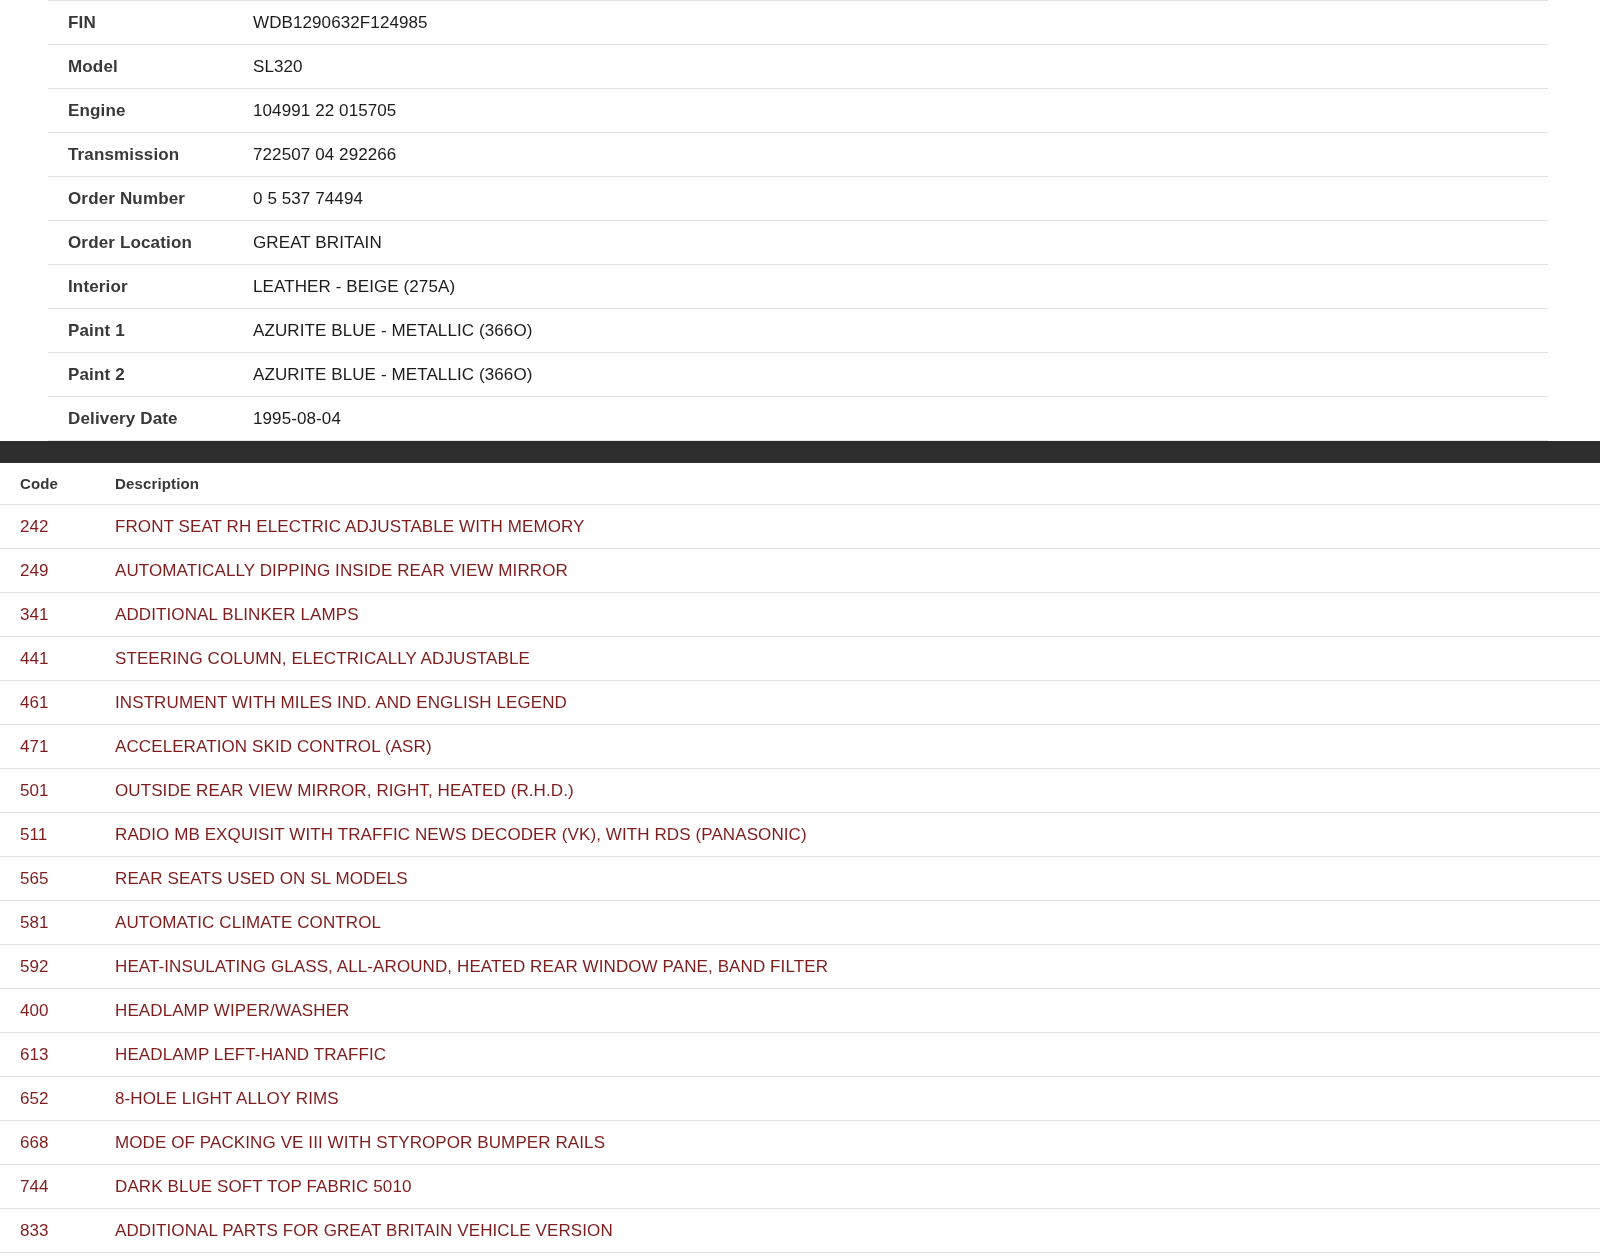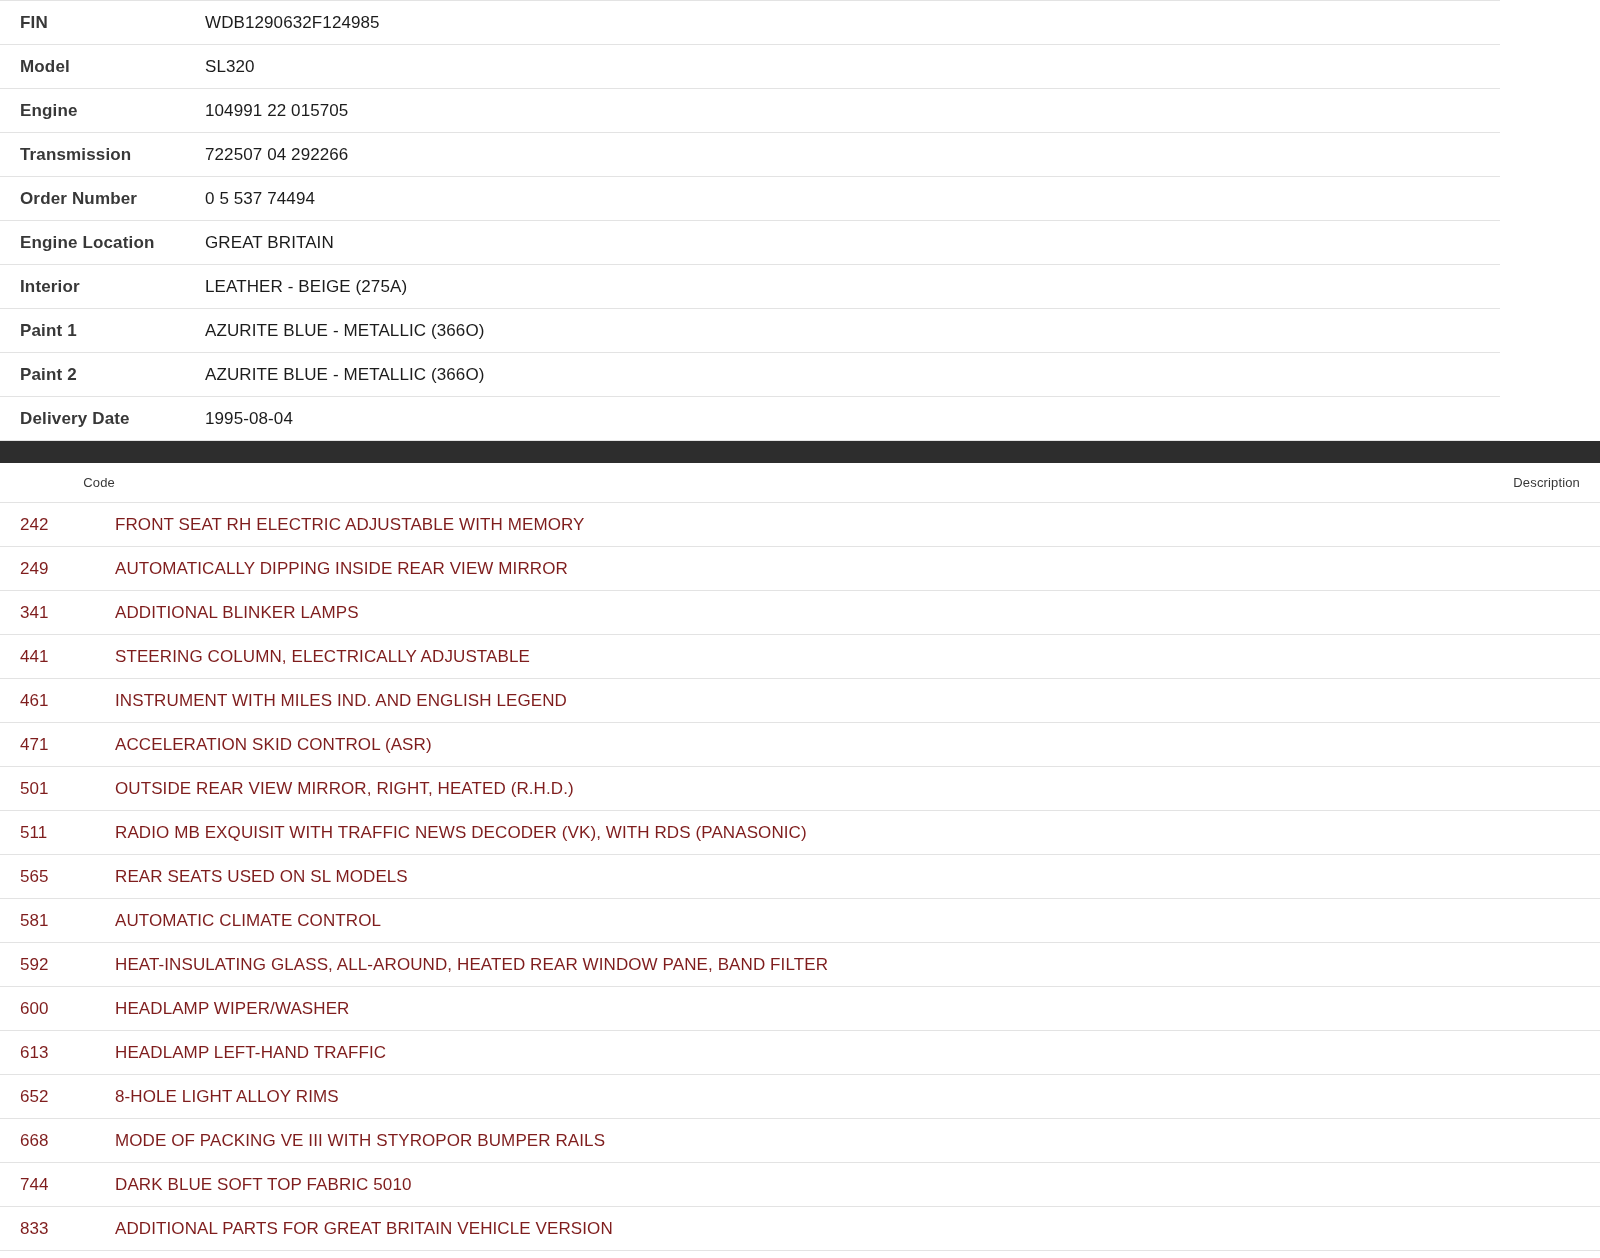--- a/index.html
+++ b/index.html
@@ -19,20 +19,21 @@
     width: 1600px;
     box-sizing: border-box;
     padding: 0 0 0 0;
   }
 
   
   .spec-table {
     width: 1500px;
     border-collapse: collapse;
     table-layout: fixed;
+    margin-left: 48px;
   }
   .spec-table tr {
     border-bottom: 1px solid #e3e3e3;
   }
   .spec-table tr:first-child {
     border-top: 1px solid #e3e3e3;
   }
   .spec-table td {
     padding: 11px 0 11px 0;
     vertical-align: top;
@@ -63,24 +64,24 @@
   
   .codes-table {
     width: 1600px;
     border-collapse: collapse;
     table-layout: fixed;
   }
   .codes-table tr {
     border-bottom: 1px solid #e3e3e3;
   }
   .codes-table th {
-    text-align: right;
+    text-align: left;
     padding: 12px 0 12px 0;
-    font-size: 13px;
-    font-weight: normal;
+    font-size: 15px;
+    font-weight: bold;
     color: #383838;
     letter-spacing: 0.15px;
   }
   .codes-table td {
     padding: 11px 0 11px 0;
     font-size: 17px;
     line-height: 21px;
     color: #7f1d1d;
     letter-spacing: 0.1px;
     vertical-align: top;
@@ -115,21 +116,21 @@
         </tr>
         <tr>
           <td class="spec-label">Transmission</td>
           <td class="spec-value">722507 04 292266</td>
         </tr>
         <tr>
           <td class="spec-label">Order Number</td>
           <td class="spec-value">0 5 537 74494</td>
         </tr>
         <tr>
-          <td class="spec-label">Engine Location</td>
+          <td class="spec-label">Order Location</td>
           <td class="spec-value">GREAT BRITAIN</td>
         </tr>
         <tr>
           <td class="spec-label">Interior</td>
           <td class="spec-value">LEATHER - BEIGE (275A)</td>
         </tr>
         <tr>
           <td class="spec-label">Paint 1</td>
           <td class="spec-value">AZURITE BLUE - METALLIC (366O)</td>
         </tr>
@@ -192,21 +193,21 @@
         </tr>
         <tr>
           <td class="col-code">581</td>
           <td class="col-desc">AUTOMATIC CLIMATE CONTROL</td>
         </tr>
         <tr>
           <td class="col-code">592</td>
           <td class="col-desc">HEAT-INSULATING GLASS, ALL-AROUND, HEATED REAR WINDOW PANE, BAND FILTER</td>
         </tr>
         <tr>
-          <td class="col-code">600</td>
+          <td class="col-code">400</td>
           <td class="col-desc">HEADLAMP WIPER/WASHER</td>
         </tr>
         <tr>
           <td class="col-code">613</td>
           <td class="col-desc">HEADLAMP LEFT-HAND TRAFFIC</td>
         </tr>
         <tr>
           <td class="col-code">652</td>
           <td class="col-desc">8-HOLE LIGHT ALLOY RIMS</td>
         </tr>

